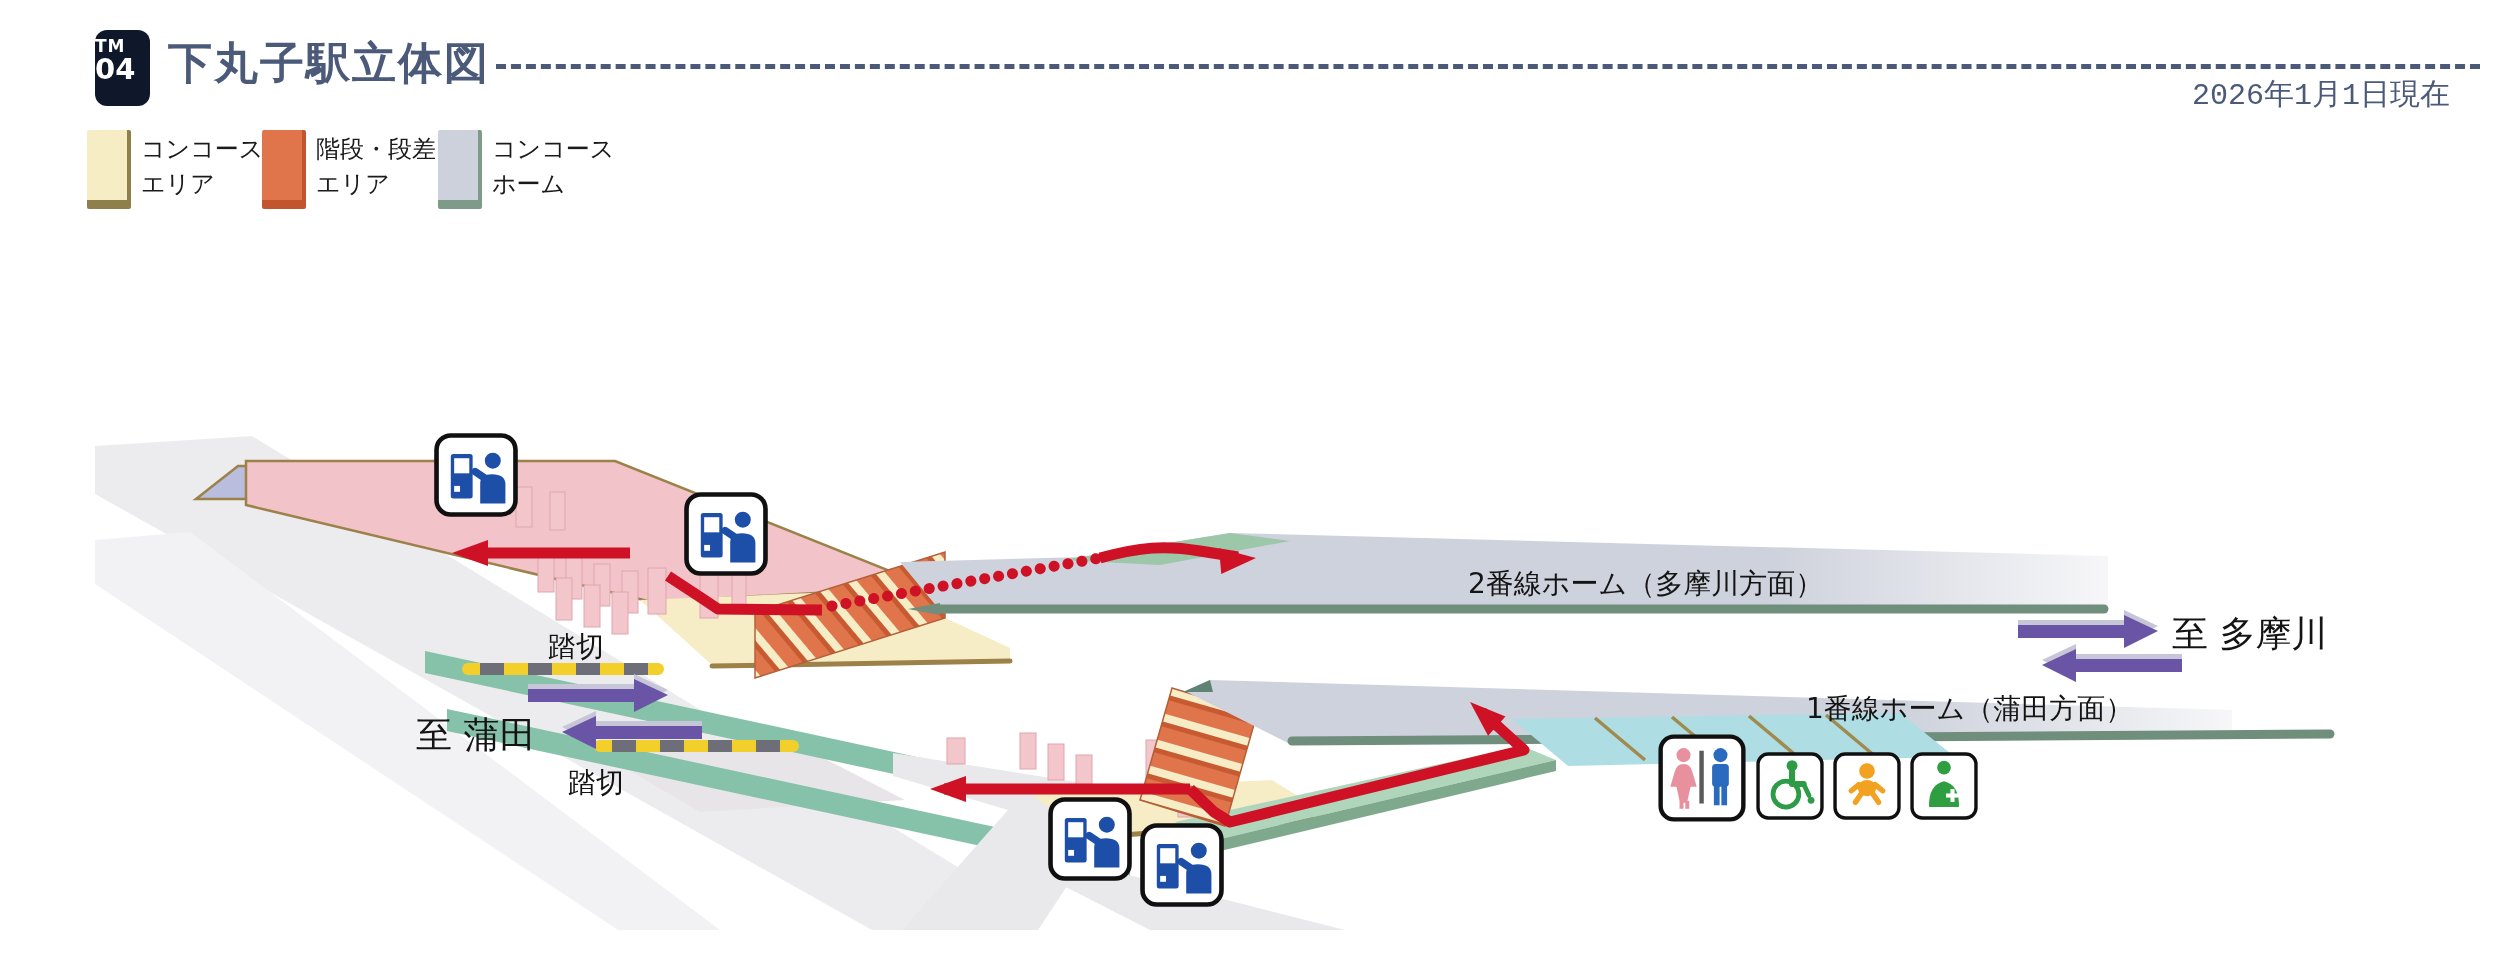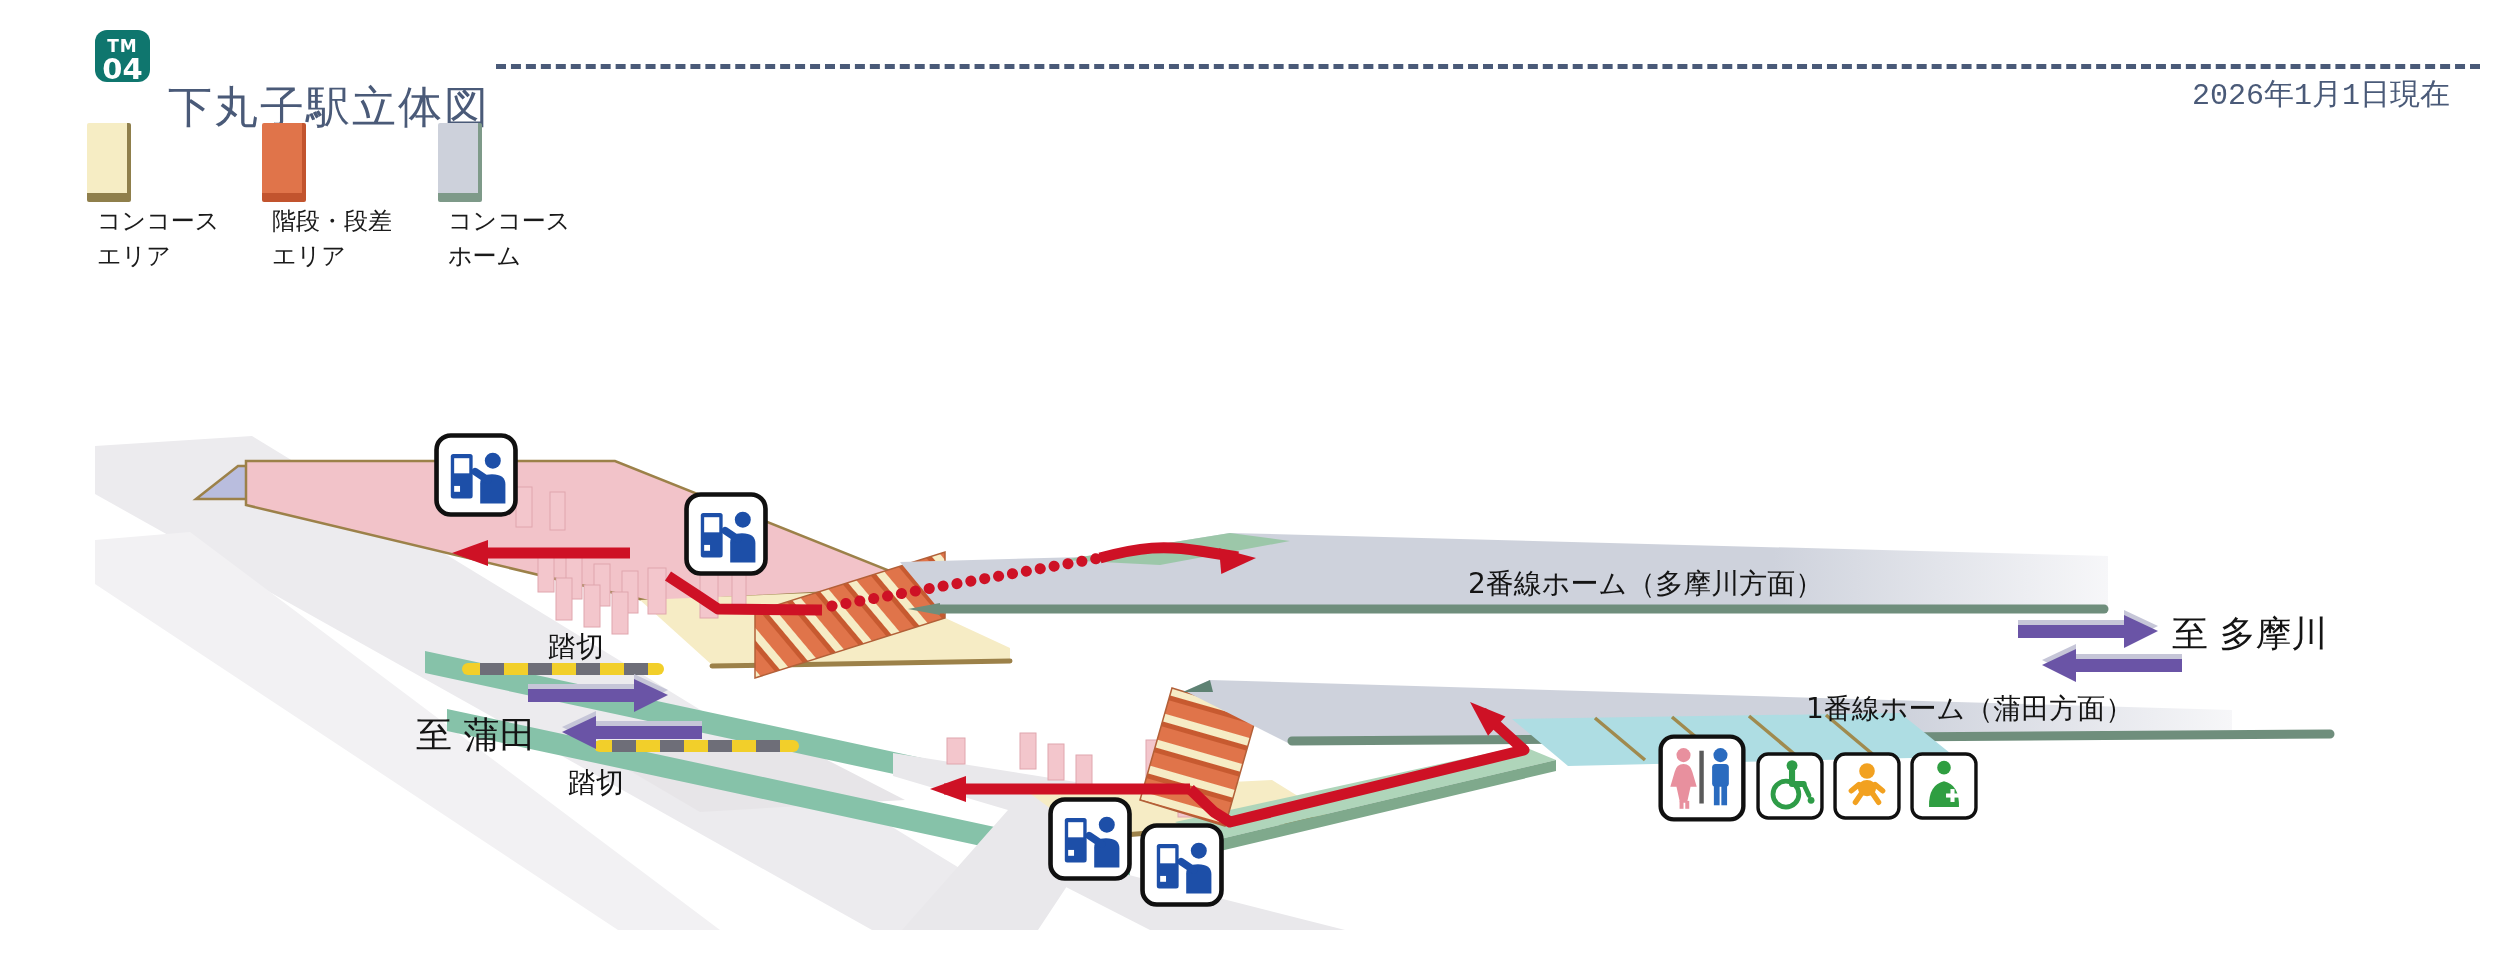--- a/index.html
+++ b/index.html
@@ -1,30 +1,30 @@
 <!DOCTYPE html>
 <html><head>
 <meta charset="utf-8">
 <style>
   html,body{margin:0;padding:0;background:#ffffff;}
   body{width:2500px;height:954px;position:relative;overflow:hidden;
        font-family:"DejaVu Sans","Liberation Sans",sans-serif;}
   
-  .hdr-badge{position:absolute;left:95px;top:30px;width:55px;height:52px;
-    background:#0f766e;border-radius:12px;color:#fff;text-align:center;}
+  .hdr-badge{position:absolute;left:95px;top:30px;width:55px;height:76px;
+    background:#0f172a;border-radius:12px;color:#fff;}
   .hdr-badge .bl{display:block;font-weight:bold;font-size:17px;line-height:17px;margin-top:8px;letter-spacing:1px;}
   .hdr-badge .bn{display:block;font-weight:bold;font-size:29px;line-height:29px;margin-top:0;}
-  .hdr-title{position:absolute;left:168px;top:34px;font-size:44px;font-weight:normal;
-    color:#4A5A78;letter-spacing:2px;white-space:nowrap;margin-top:44px;}
+  .hdr-title{position:absolute;left:168px;top:34px;font-size:44px;font-weight:bold;
+    color:#4A5A78;letter-spacing:2px;white-space:nowrap;}
   .hdr-dash{position:absolute;left:496px;top:64px;width:1984px;height:0;
     border-top:5px dashed #4A5A78;}
   .hdr-date{position:absolute;left:2050px;top:74px;width:400px;text-align:right;
     font-size:30px;color:#4A5A78;white-space:nowrap;font-family:Liberation Mono, monospace;}
   
-  .lg-item{position:absolute;top:123px;display:flex;flex-direction:column;}
+  .lg-item{position:absolute;top:130px;display:flex;}
   .lg-chip{width:40px;height:70px;border-right:4px solid;border-bottom:9px solid;border-radius:2px;}
   .lg-chip.c0{background:#F6EDC4;border-color:#8F7F4B;}
   .lg-chip.c1{background:#E0744A;border-color:#C2542E;}
   .lg-chip.c2{background:#CDD1DB;border-color:#7E9A89;}
   .lg-label{margin-left:10px;font-size:24px;line-height:35px;color:#1A1A1A;white-space:nowrap;margin-top:2px;}
   
   #diagram{position:absolute;left:0;top:0;}
   text{font-family:"DejaVu Sans","Liberation Sans",sans-serif;fill:#141414;}
   .plab{font-size:28px;}
   .dirlab{font-size:36px;font-weight:500;}

